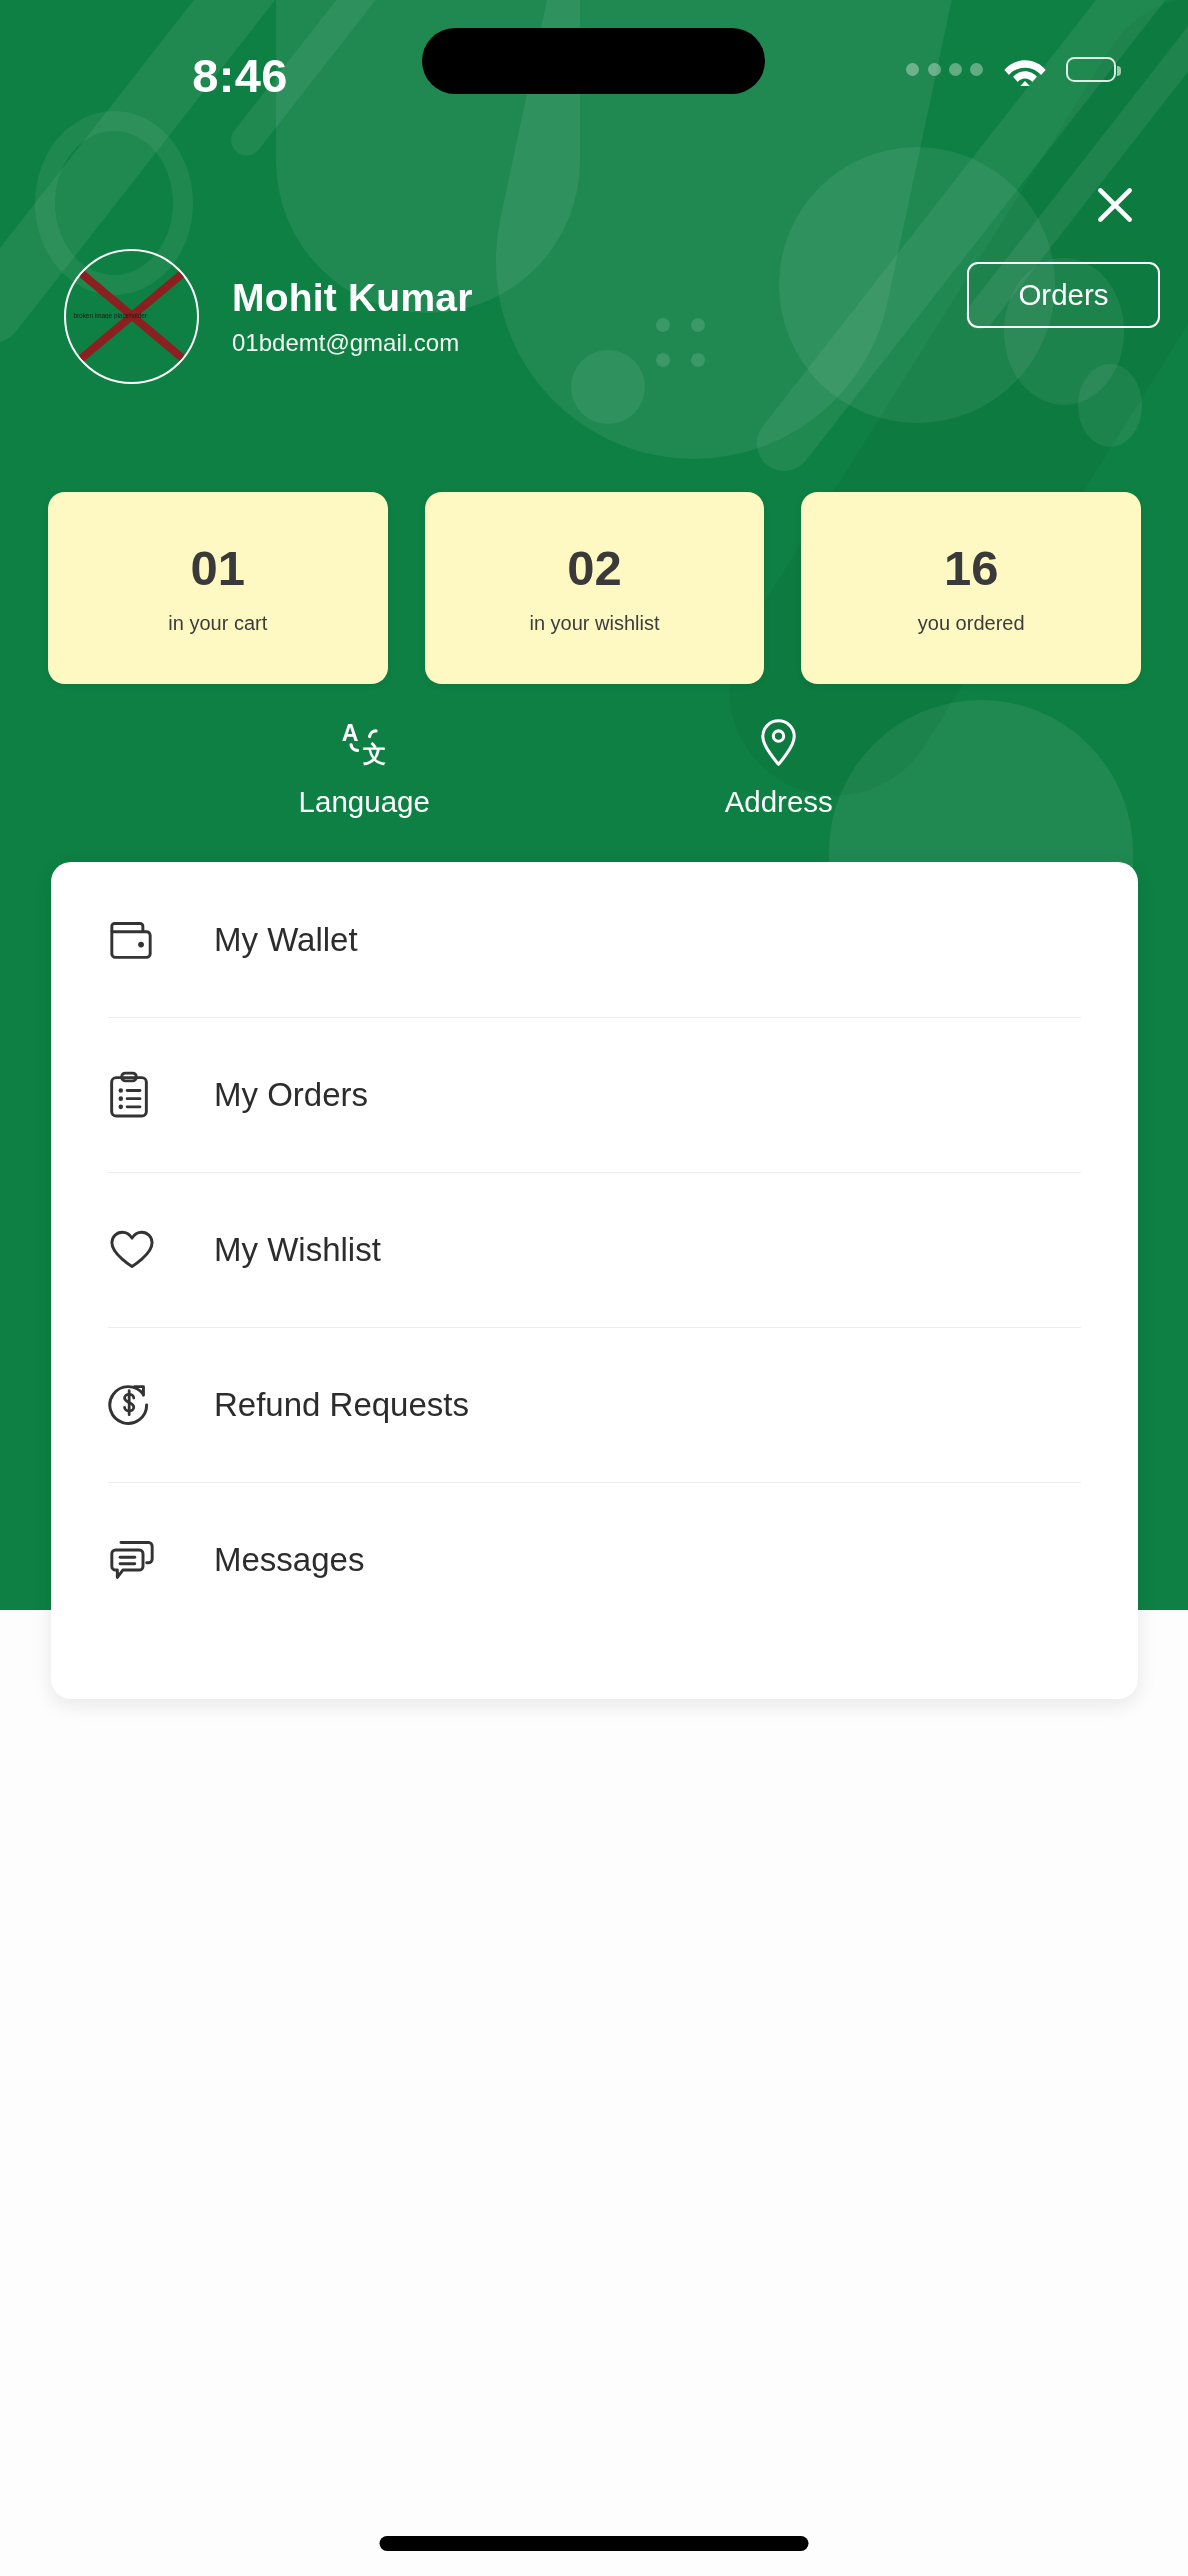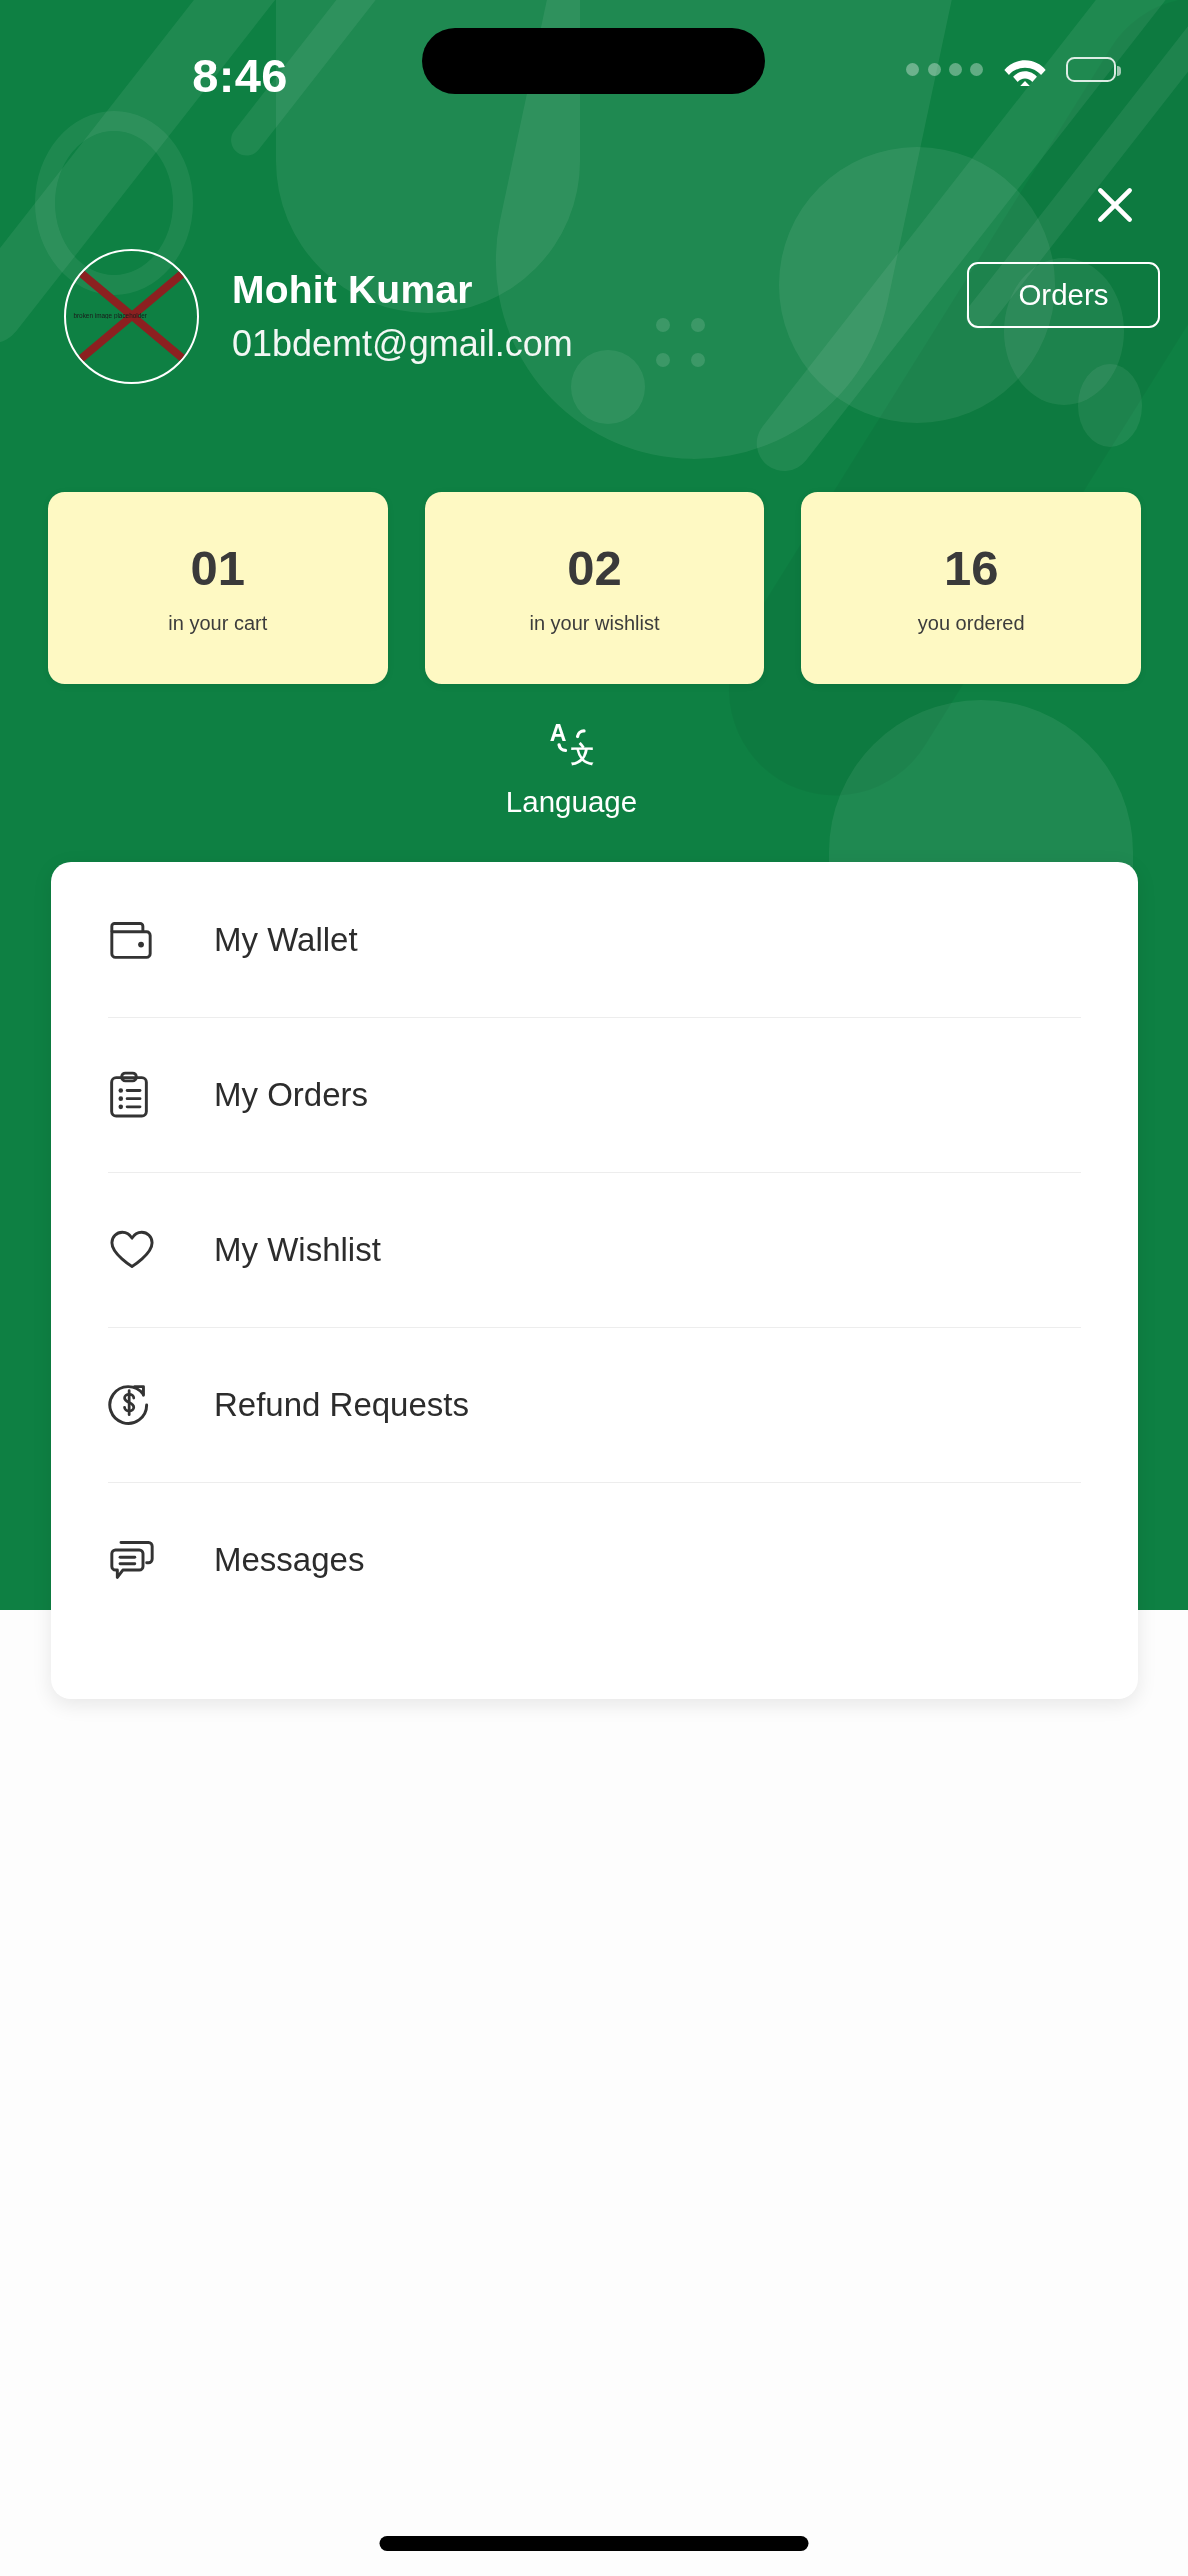--- a/index.html
+++ b/index.html
@@ -120,21 +120,21 @@
     font-size:6.4px; color:#1a1a1a;
     white-space:nowrap; overflow:hidden;
     line-height:1;
   }
   #profile-text { margin-left:33px; }
   #profile-name {
     color:#ffffff; font-size:39px; font-weight:700;
     letter-spacing:0.2px; line-height:1.2;
   }
   #profile-email {
-    color:#f2f7f4; font-size:36px; font-weight:400;
+    color:#f2f7f4; font-size:24px; font-weight:400;
     margin-top:7.4px; line-height:1.2;
   }
   #logout-button {
     position:absolute; right:0; top:14.7px;
     width:193px; height:66px;
     border:2.3px solid #ffffff;
     border-radius:11px;
     color:#ffffff; font-size:29.5px;
     display:flex; align-items:center; justify-content:center;
     cursor:pointer; background:transparent;
@@ -315,20 +315,29 @@
           <text x="3" y="25" font-family="Liberation Sans, sans-serif" font-size="25" font-weight="700" fill="#ffffff">A</text>
           <path d="M13 29 a7 7 0 0 0 7 6" stroke="#ffffff" stroke-width="3.5" fill="none" stroke-linecap="round"></path>
           <path d="M40 14 a7 7 0 0 0-7 6" stroke="#ffffff" stroke-width="3.5" fill="none" stroke-linecap="round"></path>
           <text x="26" y="47" font-family="DejaVu Sans, sans-serif" font-size="25" font-weight="700" fill="#ffffff">文</text>
         </svg>
       </span>
       <span class="action-label">Language</span>
     </div>
 
 
+    <div class="action-item">
+      <span class="action-icon">
+        <svg width="41" height="50" viewBox="0 0 44 54">
+          <path d="M22 3 C12.6 3 5 10.6 5 20 C5 31 22 50 22 50 C22 50 39 31 39 20 C39 10.6 31.4 3 22 3 Z" stroke="#ffffff" stroke-width="3.3" fill="none" stroke-linejoin="round"></path>
+          <circle cx="22" cy="19.5" r="5.6" stroke="#ffffff" stroke-width="3.3" fill="none"></circle>
+        </svg>
+      </span>
+      <span class="action-label">Address</span>
+    </div>
 
   </div>
 
   <div id="menu-card">
 
     <div class="menu-row">
       <span class="menu-icon">
         <svg width="46" height="42" viewBox="0 0 50 46">
           <path d="M4 14 V38 a4 4 0 0 0 4 4 h34 a4 4 0 0 0 4-4 V18 a4 4 0 0 0-4-4 Z" stroke="#333333" stroke-width="3.2" fill="none" stroke-linejoin="round"></path>
           <path d="M4 14 V8 a3 3 0 0 1 3-3 h28 a3 3 0 0 1 3 3 v6" stroke="#333333" stroke-width="3.2" fill="none" stroke-linejoin="round"></path>

